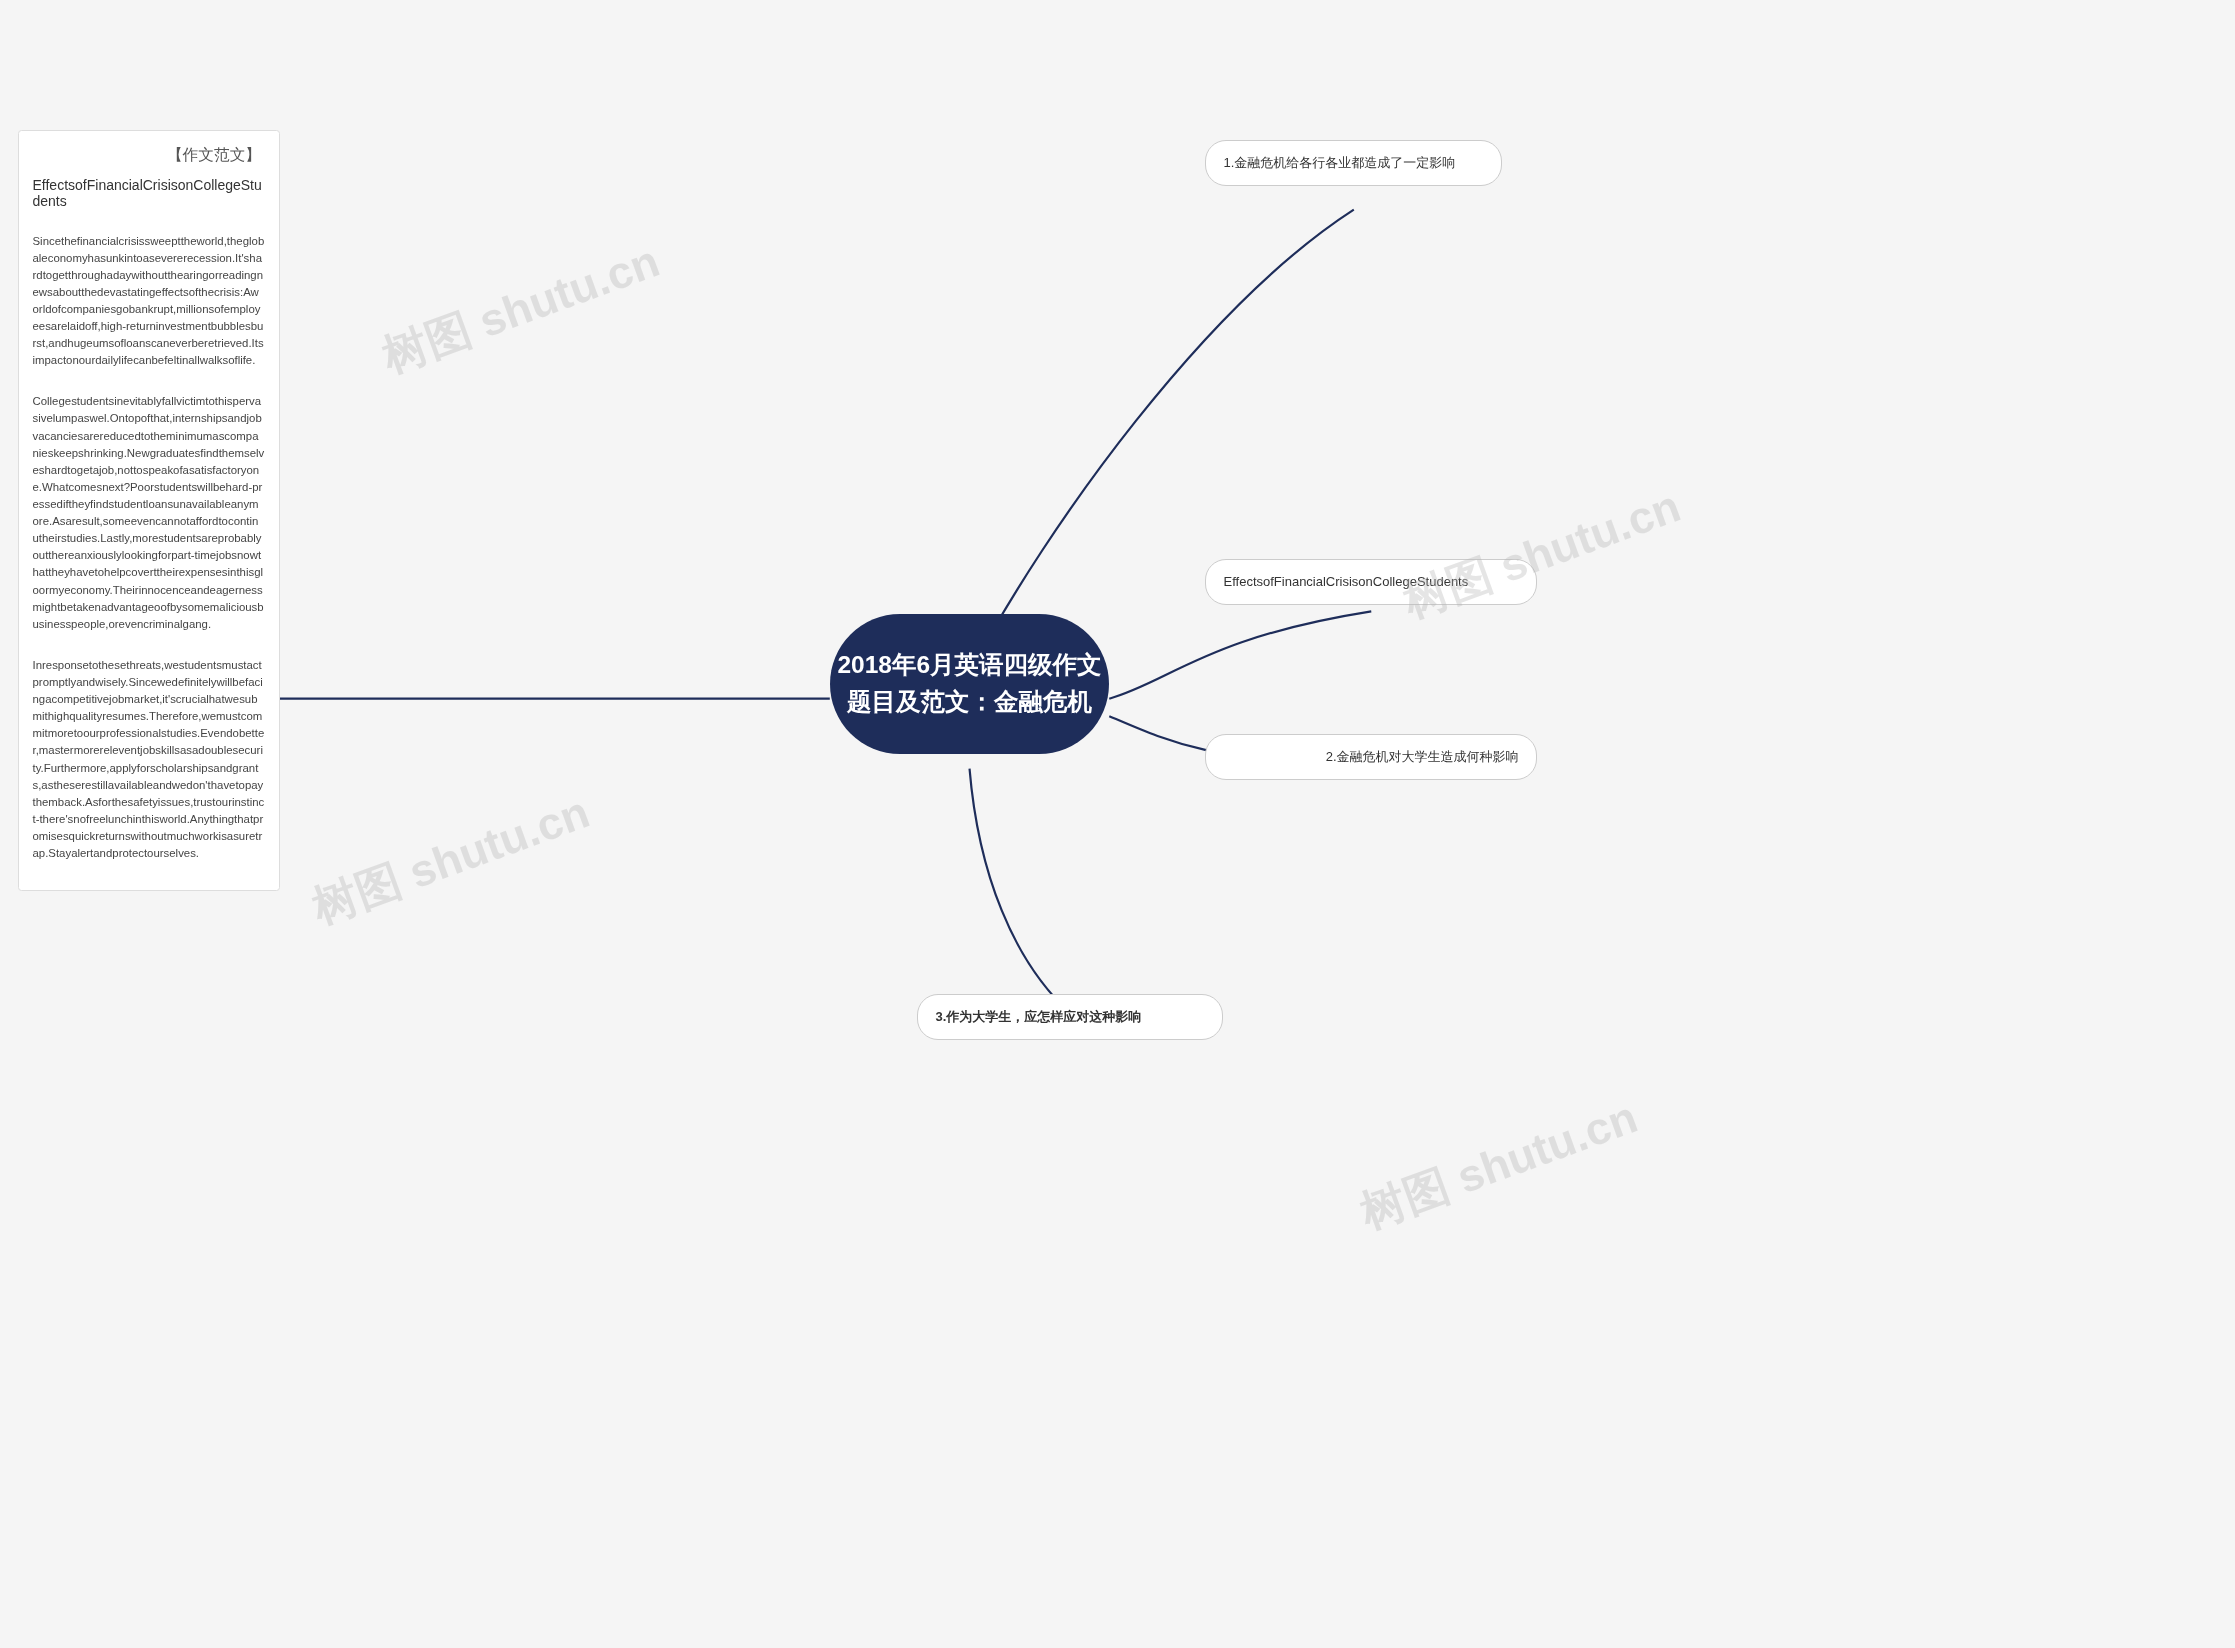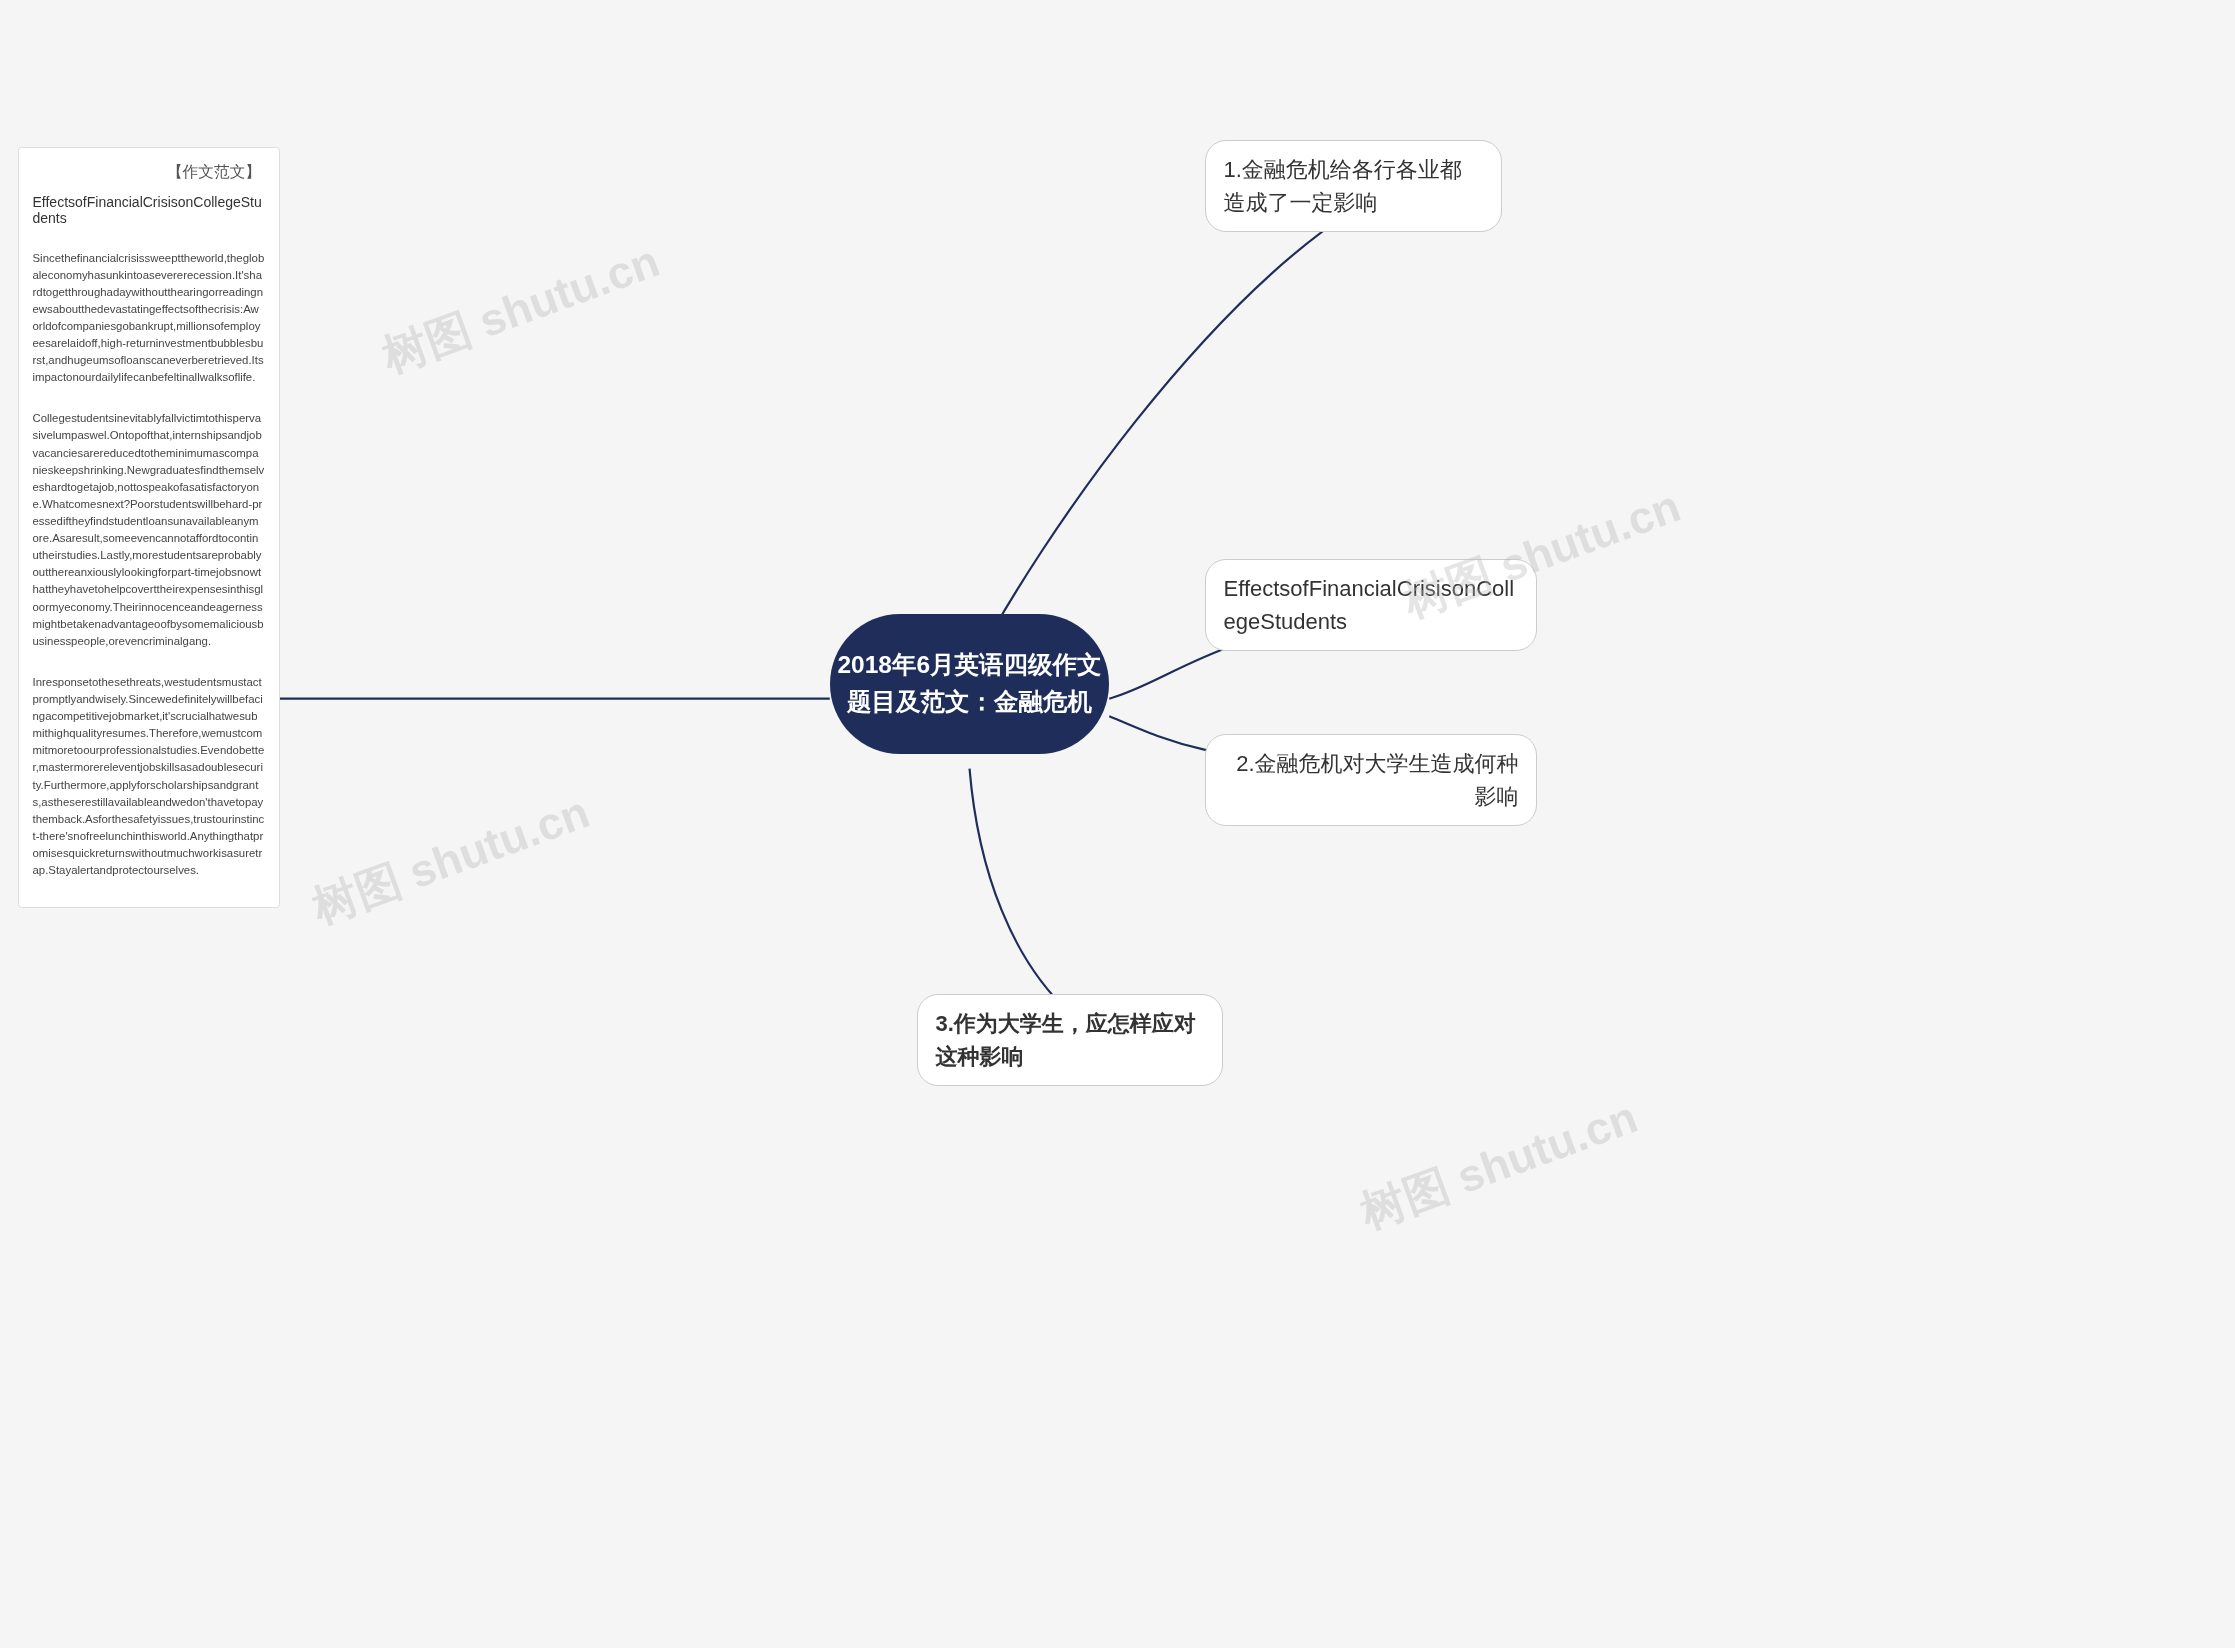--- a/index.html
+++ b/index.html
@@ -44,21 +44,21 @@
       font-size: 24.5px;
       font-weight: bold;
       line-height: 1.5;
       z-index: 10;
     }
 
     
     .left-panel {
       position: absolute;
       left: 17.5px;
-      top: 147px;
+      top: 130px;
       width: 262px;
       background: white;
       border: 0.9px solid #ddd;
       border-radius: 3.5px;
       padding: 14px;
       z-index: 10;
     }
     .left-panel-title {
       font-size: 15.7px;
       color: #555;
@@ -81,21 +81,21 @@
       margin-top: 24px;
     }
 
     
     .bubble {
       position: absolute;
       background: white;
       border-radius: 21px;
       border: 0.9px solid #ccc;
       padding: 12.2px 17.5px;
-      font-size: 22px;
+      font-size: 13px;
       color: #333;
       line-height: 1.5;
       z-index: 10;
     }
 
     
     .bubble-top-right {
       left: 1205px;
       top: 140px;
       width: 297px;

